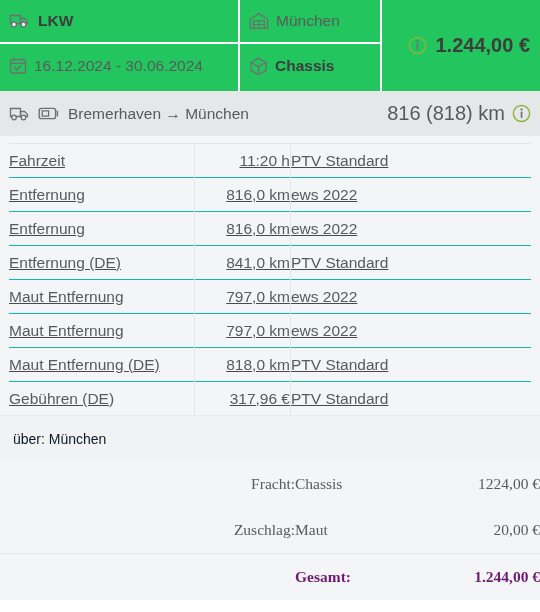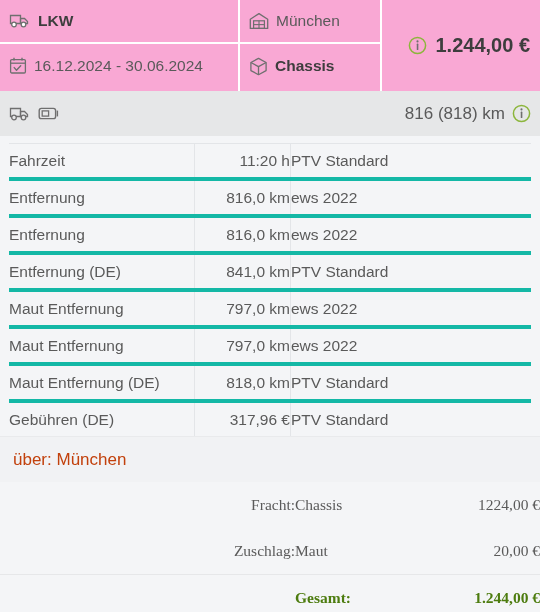--- a/index.html
+++ b/index.html
@@ -13,21 +13,21 @@
     font-family: "Liberation Sans", "DejaVu Sans", sans-serif;
     color: #4a4a4a;
     overflow: hidden;
   }
 
   
   .header-block {
     display: flex;
     width: 540px;
     height: 91px;
-    background: #f9a8d4;
+    background: #22c55e;
   }
   .header-left {
     width: 238px;
     display: flex;
     flex-direction: column;
   }
   .header-mid {
     width: 140px;
     display: flex;
     flex-direction: column;
@@ -82,63 +82,64 @@
     box-sizing: border-box;
   }
   .route-text {
     font-size: 15.5px;
     color: #5a5a5a;
     margin-left: 8px;
     white-space: nowrap;
   }
   .route-spacer { flex: 1; }
   .route-km {
-    font-size: 17px;
+    font-size: 20px;
     color: #5a5a5a;
     white-space: nowrap;
     margin-right: 7px;
   }
 
   
   .table-wrap {
     width: 540px;
     background: #f4f5f7;
     padding-top: 7px;
     box-sizing: border-box;
   }
   table.data {
     border-collapse: collapse;
     margin-left: 9px;
     width: 522px;
+    text-decoration: underline;
   }
   table.data td {
     font-size: 15.5px;
     color: #5a5a5a;
     padding: 7.5px 0 7.5px 0;
-    border-top: 4px solid #14b8a6;
+    border-top: 1px solid #14b8a6;
     white-space: nowrap;
   }
   table.data tr:first-child td { border-top: 1px solid #e3e5e8; }
   td.c-name  { width: 185px; padding-left: 4px; }
   td.c-value { width: 95px; text-align: right; padding-right: 9px;
                border-left: 1px solid #e3e5e8; }
   td.c-src   { padding-left: 9px; border-left: 1px solid #e3e5e8; margin-left: 36px; }
 
   
   .via-row {
     width: 540px;
     height: 46px;
     background: #f1f2f4;
     display: flex;
     align-items: center;
     padding-left: 13px;
     box-sizing: border-box;
     border-top: 1px solid #e9eaec;
   }
-  .via-text { font-size: 17px; color: #c2410c; }
+  .via-text { font-size: 14px; color: #0f172a; }
 
   
   .cost-wrap {
     width: 540px;
     background: #f4f5f7;
   }
   table.cost {
     border-collapse: collapse;
     width: 540px;
     font-family: Liberation Serif, serif;
@@ -147,21 +148,21 @@
     font-size: 15.5px;
     color: #5a5a5a;
     padding: 14px 0 14px 0;
     white-space: nowrap;
   }
   td.k-label { width: 295px; text-align: right; padding-right: 12px; }
   td.k-kind  { width: 120px; text-align: left; }
   td.k-amt   { text-align: right; padding-right: 11px; }
   table.cost tr.total td {
     font-weight: bold;
-    color: #4d7c0f;
+    color: #701a75;
     border-top: 1px solid #e6e7e9;
   }
 
   
   .icon { display: inline-block; line-height: 0; flex: 0 0 auto; }
   .icon svg { display: block; }
 </style>
 </head>
 <body>
 
@@ -245,20 +246,21 @@
       <circle cx="14.5" cy="11.5" r="2.3" fill="#e6e7e8" stroke="#6f6f6f" stroke-width="1.3"></circle>
     </svg>
   </span>
   <span class="icon" style="margin-left:7px;">
     <svg width="22" height="15" viewBox="0 0 22 15">
       <rect x="1.2" y="2.4" width="16.4" height="10.2" rx="2.2" fill="none" stroke="#6f6f6f" stroke-width="1.4"></rect>
       <rect x="4.2" y="4.9" width="6.4" height="5.2" fill="none" stroke="#6f6f6f" stroke-width="1.3"></rect>
       <line x1="19.4" y1="4.6" x2="19.4" y2="10.4" stroke="#6f6f6f" stroke-width="1.4"></line>
     </svg>
   </span>
+  <span class="route-text">Bremerhaven → München</span>
   <span class="route-spacer"></span>
   <span class="route-km">816 (818) km</span>
   <span class="icon">
     <svg width="19" height="19" viewBox="0 0 19 19">
       <circle cx="9.5" cy="9.5" r="8.1" fill="none" stroke="#8cb63c" stroke-width="1.5"></circle>
       <circle cx="9.5" cy="5.4" r="1.05" fill="#6f6f6f"></circle>
       <rect x="8.75" y="7.6" width="1.6" height="6.4" rx="0.6" fill="#6f6f6f"></rect>
     </svg>
   </span>
 </div>

